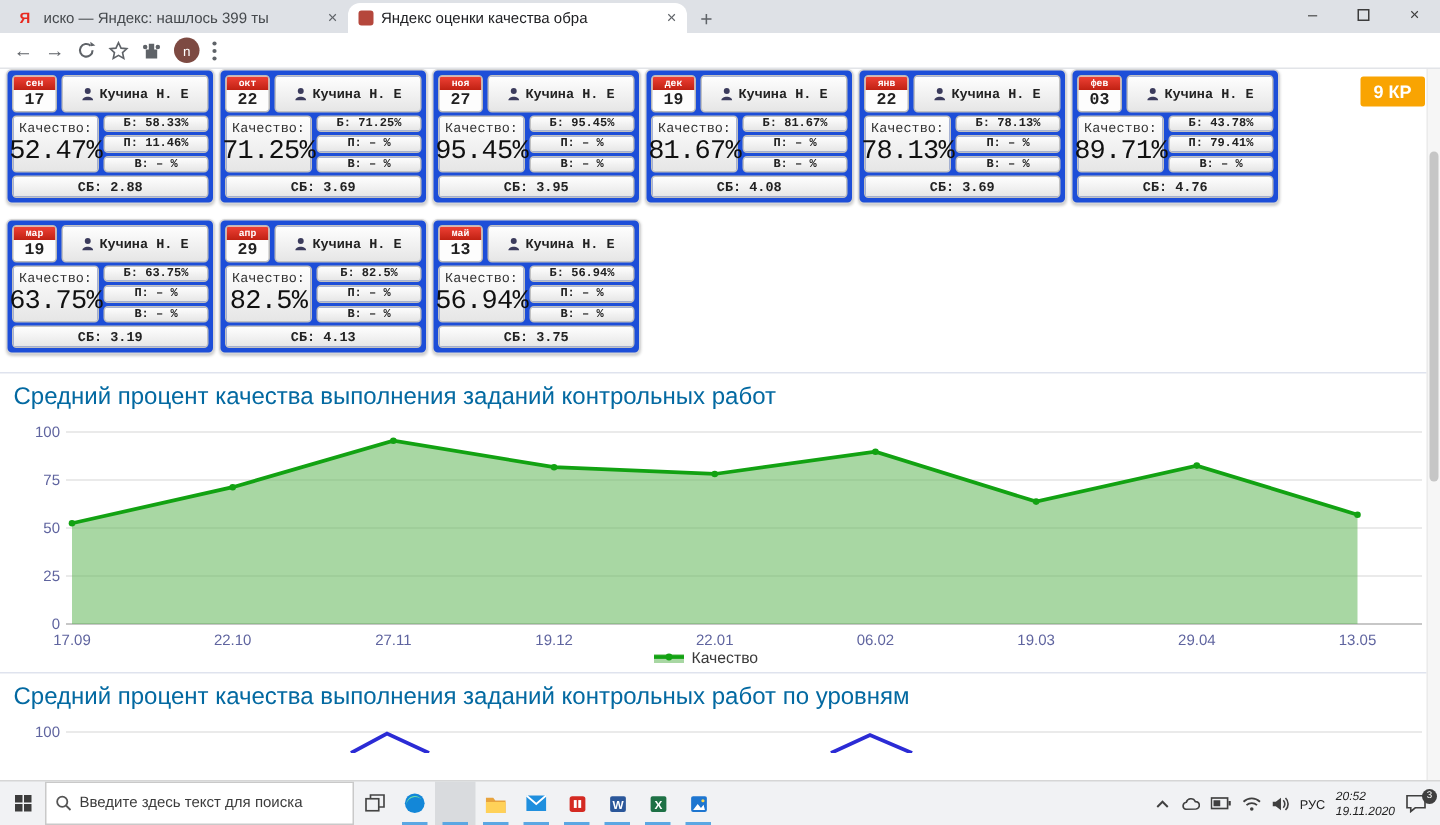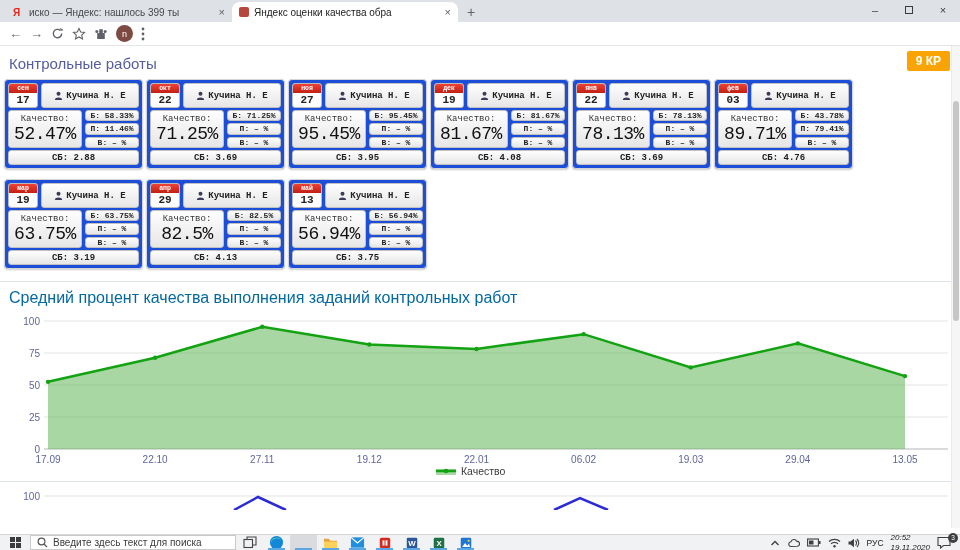--- a/index.html
+++ b/index.html
@@ -34,37 +34,37 @@
   .kr{position:absolute;top:5px;right:10px;background:#f9a402;color:#fff;font-size:12px;font-weight:bold;padding:3px 9px;border-radius:2px;}
   #cards{display:flex;flex-wrap:wrap;gap:10px 3px;padding:0 4px;width:870px;}
   .card{width:139px;height:90px;background:#1d4ed8;border:1px solid #d5d5d5;border-radius:4px;box-shadow:0 1px 2px rgba(0,0,0,.2);padding:3px;display:flex;flex-direction:column;gap:2px;font-family:Liberation Mono, monospace;}
   .box{background:linear-gradient(#fefefe,#e6e6e6);border:1px solid #c1c1c1;border-radius:3px;}
   .rowt{display:flex;gap:3px;}
   .datebox{width:30px;border:1px solid #b9b9b9;border-radius:3px;overflow:hidden;text-align:center;background:#fdfdfd;}
   .datebox .m{background:linear-gradient(#ef4135,#c02113);color:#fff;font-size:6.5px;font-weight:bold;line-height:9px;height:9px;}
   .datebox .d{font-size:11px;font-weight:bold;line-height:14px;color:#222;}
   .teacher{flex:1;display:flex;align-items:center;justify-content:center;gap:3px;font-size:9px;font-weight:bold;color:#222;}
   .rowm{display:flex;gap:3px;flex:1;}
-  .quality{width:74px;display:flex;flex-direction:column;align-items:center;justify-content:center;}
+  .quality{width:58px;display:flex;flex-direction:column;align-items:center;justify-content:center;}
   .qlabel{font-size:9px;color:#333;}
   .qval{font-size:18px;color:#101010;letter-spacing:-.5px;}
   .bpv{flex:1;display:flex;flex-direction:column;gap:2px;}
   .bpv .box{flex:1;font-size:8px;font-weight:bold;display:flex;align-items:center;justify-content:center;color:#222;}
   .sb{height:15px;font-size:9px;font-weight:bold;display:flex;align-items:center;justify-content:center;color:#222;}
   .divider{border-top:1px solid #dfe3ee;margin-top:12px;}
   h2.sect{font-size:16px;font-weight:normal;color:#0369a1;margin:7px 0 0 9px;}
   .tick{font-size:10px;fill:#5f649f;}
   .legendtxt{font-size:10.5px;fill:#3a3a3a;}
 
   
   .scrollbar{position:absolute;right:0;top:46px;width:9px;height:482px;background:#f6f6f6;border-left:1px solid #ebebeb;z-index:6;}
   .thumb{position:absolute;left:1px;right:1px;top:55px;height:220px;background:#c6c6c6;border-radius:4px;}
 
   
-  .taskbar{position:absolute;left:0;bottom:0;width:960px;height:16px;background:#f1f2f4;border-top:1px solid #d6d6d6;display:flex;align-items:stretch;z-index:10;}
+  .taskbar{position:absolute;left:0;bottom:0;width:960px;height:30px;background:#f1f2f4;border-top:1px solid #d6d6d6;display:flex;align-items:stretch;z-index:10;}
   .tb-start{width:30px;display:flex;align-items:center;justify-content:center;}
   .winlogo{width:11px;height:11px;display:grid;grid-template-columns:1fr 1fr;gap:1px;}
   .winlogo i{background:#3c3c3c;}
   .tb-search{width:206px;background:#fff;border:1px solid #c9c9c9;display:flex;align-items:center;gap:5px;padding:0 6px;}
   .tb-search input{border:0;outline:0;flex:1;font-size:10px;font-family:inherit;color:#3c3c3c;background:transparent;}
   .tb-search input::placeholder{color:#3c3c3c;opacity:1;}
   .tb-btn{width:27px;display:flex;align-items:center;justify-content:center;position:relative;}
   .tb-btn.running::after{content:"";position:absolute;left:5px;right:5px;bottom:0;height:2px;background:#5ba7e3;}
   .tb-btn.activeapp{background:#d9dbde;}
   .chromeball{width:14px;height:14px;border-radius:50%;background:radial-gradient(circle,#4285f4 0 29%,#fff 30% 40%,rgba(0,0,0,0) 41%),conic-gradient(from -50deg,#ea4335 0 115deg,#fbbc05 115deg 235deg,#34a853 235deg 360deg);}
@@ -113,21 +113,20 @@
     </svg>
   <span class="avatar">n</span>
   <svg width="4" height="14" viewBox="0 0 4 14">
       <circle cx="2" cy="2" r="1.4" fill="#5f6368"></circle>
       <circle cx="2" cy="7" r="1.4" fill="#5f6368"></circle>
       <circle cx="2" cy="12" r="1.4" fill="#5f6368"></circle>
     </svg>
 </div>
 
 <main>
-  <h1>Контрольные работы</h1>
   <div class="kr">9 КР</div>
 
   <div id="cards">
   <div class="card">
     <div class="rowt">
       <div class="datebox">
         <div class="m">сен</div>
         <div class="d">17</div>
       </div>
       <div class="box teacher">
@@ -410,20 +409,21 @@
       <text x="690.75" y="156" text-anchor="middle" class="tick">19.03</text>
       <text x="797.875" y="156" text-anchor="middle" class="tick">29.04</text>
       <text x="905" y="156" text-anchor="middle" class="tick">13.05</text>
       <rect x="436" y="162" width="20" height="6" fill="rgba(97,182,88,0.55)"></rect>
       <line x1="436" y1="164" x2="456" y2="164" stroke="#12a212" stroke-width="2.5"></line>
       <circle cx="446" cy="164" r="2.3" fill="#12a212"></circle>
       <text x="461" y="168" class="legendtxt">Качество</text>
     </svg>
 
   <div class="divider" style="margin-top:2px"></div>
+  <h2 class="sect">Средний процент качества выполнения заданий контрольных работ по уровням</h2>
   <svg id="chart2" width="960" height="28" viewBox="0 0 960 28">
       <line x1="44" y1="14" x2="948" y2="14" stroke="#e3e3e3"></line>
       <text x="40" y="17.5" text-anchor="end" class="tick">100</text>
       <polyline points="234,28 258,15 286,28" fill="none" stroke="#2b2bd5" stroke-width="2.5"></polyline>
       <polyline points="554,28 580,16 608,28" fill="none" stroke="#2b2bd5" stroke-width="2.5"></polyline>
     </svg>
 </main>
 
 <div class="scrollbar">
     <div class="thumb"></div>

